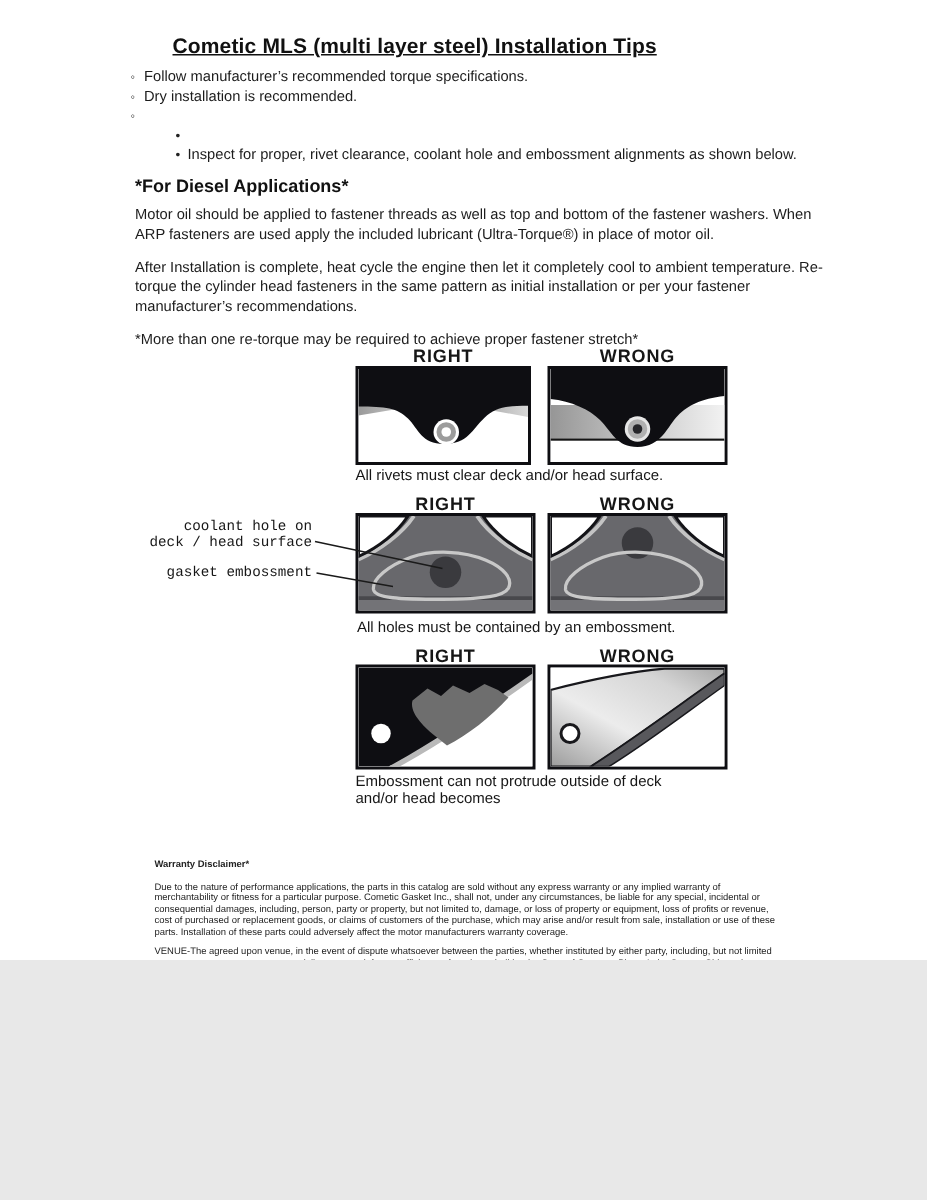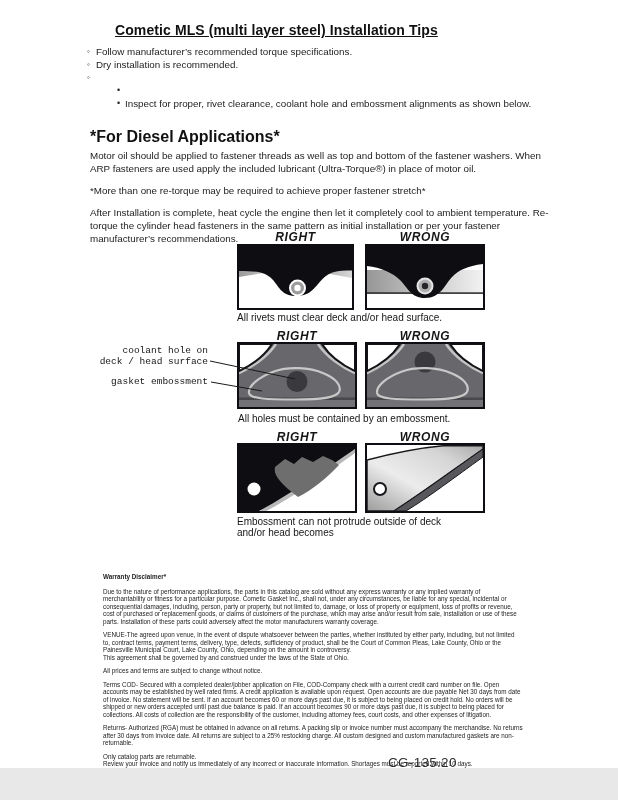--- a/index.html
+++ b/index.html
@@ -1,36 +1,36 @@
 <!DOCTYPE html>
 <html><head>
 <meta charset="utf-8">
 <style>
   html,body{margin:0;padding:0;background:#e8e8e8;}
   #page{
-    position:relative;width:618px;height:768px;background:#ffffff;
+    position:relative;width:618px;height:640px;background:#ffffff;
     font-family:"Liberation Sans",sans-serif;color:#1c1c1c;overflow:hidden;
     margin:0 auto;
   }
   
   .title{
     position:absolute;left:115px;top:22px;font-size:14px;font-weight:bold;
     text-decoration:underline;letter-spacing:.1px;color:#111;
   }
   .bullets{position:absolute;left:87px;top:45px;width:478px;font-size:9.8px;line-height:13px;}
   .brow{display:flex;}
   .brow .bm{width:9px;flex:0 0 9px;font-size:8.5px;line-height:13px;color:#222;}
   .brow.sub{margin-left:30px;}
   .brow.sub .bm{width:8px;flex:0 0 8px;font-size:9px;}
   
   .diesel{position:absolute;left:90px;top:118px;width:462px;font-size:9.8px;line-height:13px;}
-  .diesel h2{margin:12px 0 6px 0;font-size:16px;font-weight:bold;color:#111;}
+  .diesel h2{margin:0 0 6px 0;font-size:12px;font-weight:bold;color:#111;}
   .diesel p{margin:0 0 9px 0;}
   
-  .figlabel{position:absolute;font-size:12px;font-weight:600;letter-spacing:.6px;color:#161616;text-align:center;font-style:italic;}
+  .figlabel{position:absolute;font-size:12px;font-weight:600;letter-spacing:.6px;color:#161616;text-align:center;}
   .figbox{position:absolute;border:2px solid #0e0e12;background:#fff;line-height:0;}
   .figcap{position:absolute;font-size:10px;line-height:11.5px;color:#161616;}
   .callout{position:absolute;font-size:9.5px;line-height:11px;color:#161616;text-align:right;width:113px;left:95px;font-family:Liberation Mono, monospace;}
   #callout-lines{position:absolute;left:0;top:0;width:618px;height:800px;pointer-events:none;}
   
   .fine{position:absolute;left:103px;top:573px;width:420px;font-size:6.3px;line-height:7.5px;color:#232323;}
   .fine .fh{font-weight:bold;margin:0 0 7px 0;}
   .fine p{margin:0 0 6px 0;}
   .fine p.tight{margin:0;}
   .pagenum{position:absolute;left:388px;top:755px;font-size:13.5px;color:#2c2c2c;letter-spacing:.3px;}
@@ -59,22 +59,22 @@
     </div>
     <div class="brow sub">
       <span class="bm">•</span>
       <span>Inspect for proper, rivet clearance, coolant hole and embossment alignments as shown below.</span>
     </div>
   </div>
 
   <div class="diesel">
     <h2>*For Diesel Applications*</h2>
     <p>Motor oil should be applied to fastener threads as well as top and bottom of the fastener washers. When ARP fasteners are used apply the included lubricant (Ultra-Torque®) in place of motor oil.</p>
+    <p>After Installation is complete, heat cycle the engine then let it completely cool to ambient temperature. Re-torque the cylinder head fasteners in the same pattern as initial installation or per your fastener manufacturer’s recommendations.</p>
     <p>*More than one re-torque may be required to achieve proper fastener stretch*</p>
-    <p>After Installation is complete, heat cycle the engine then let it completely cool to ambient temperature. Re-torque the cylinder head fasteners in the same pattern as initial installation or per your fastener manufacturer’s recommendations.</p>
   </div>
 
   <div class="figlabel" style="left:237px;top:230px;width:117px;">RIGHT</div>
   <div class="figlabel" style="left:365px;top:230px;width:120px;">WRONG</div>
 
   <div class="figbox" style="left:237px;top:244px;">
     <svg width="113" height="62" viewBox="0 0 113 62" xmlns="http://www.w3.org/2000/svg">
       <defs>
         <linearGradient id="w1" x1="0" y1="0" x2="1" y2="0">
           <stop offset="0" stop-color="#9a9a9a"></stop>

